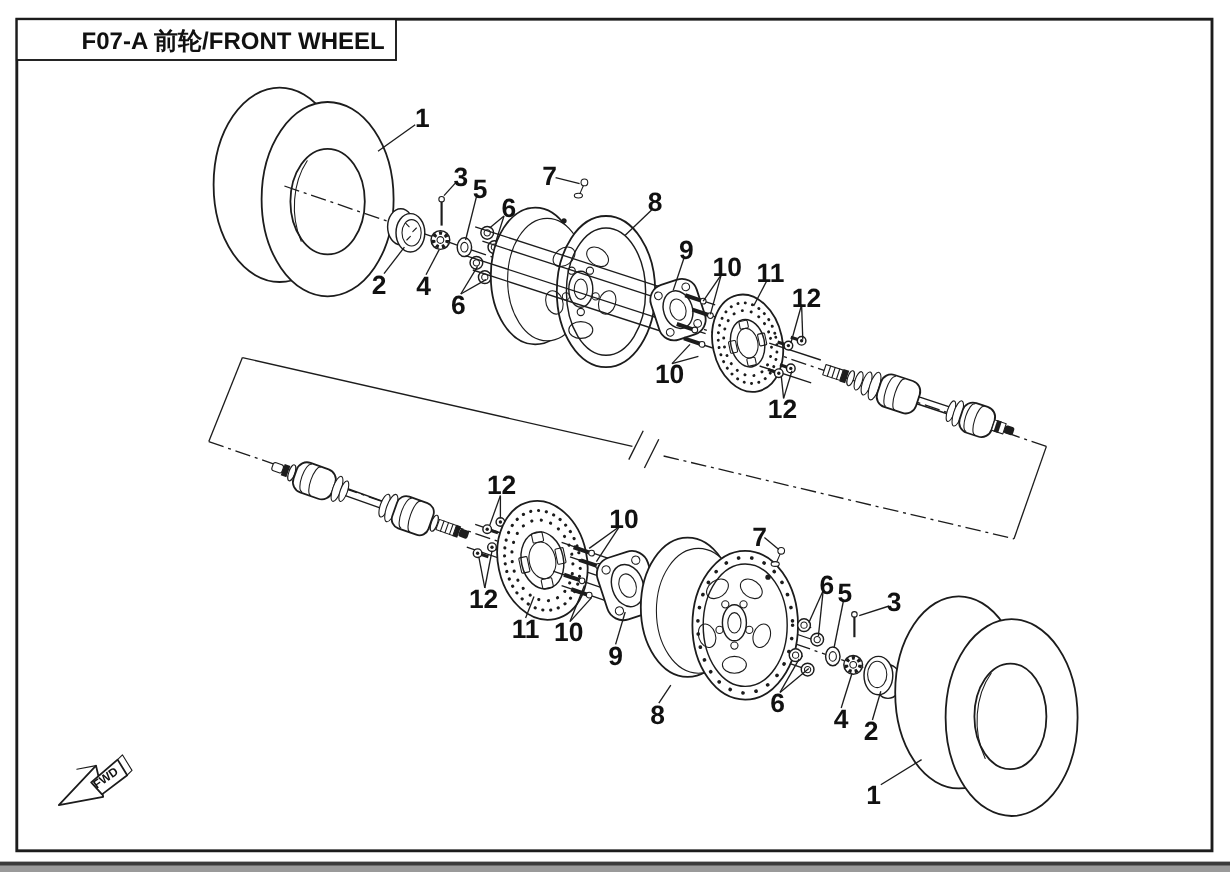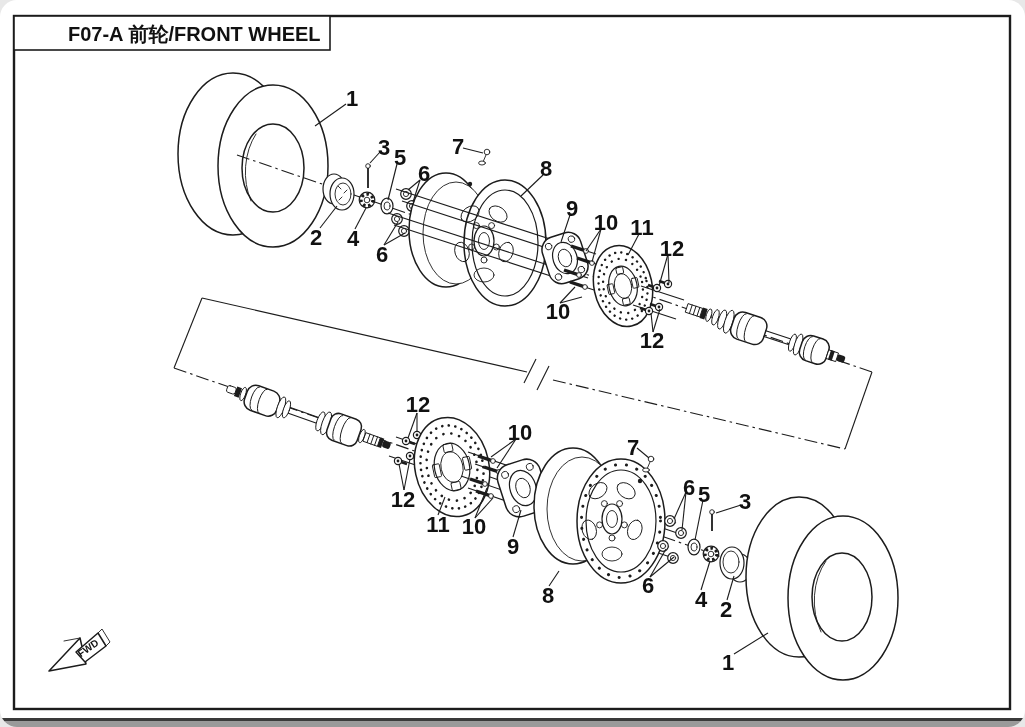--- a/index.html
+++ b/index.html
@@ -1,17 +1,17 @@
 <!DOCTYPE html>
 <html><head>
 <meta charset="utf-8">
 <style>
   html,body{margin:0;padding:0;background:#e8e8e8;}
   .page{position:relative;width:1025px;height:727px;background:#ffffff;overflow:hidden;
-        font-family:"Liberation Sans",sans-serif;border-radius:17px;}
+        font-family:"Liberation Sans",sans-serif;}
   svg{display:block}
   .ln{stroke:#1c1c1c;fill:none;stroke-width:1.5;stroke-linecap:round;stroke-linejoin:round}
   .w{fill:#ffffff}
   .dk{fill:#1c1c1c;stroke:none}
   .thin{stroke-width:0.9}
   .med{stroke-width:1.2}
   .cl{stroke:#1c1c1c;fill:none;stroke-width:1.1;stroke-dasharray:13 4 2.5 4}
   .ld{stroke:#1c1c1c;fill:none;stroke-width:1.1}
   .callout{font:bold 22px "Liberation Sans",sans-serif;fill:#111;text-anchor:middle}
   .titletxt{font:bold 20px "Liberation Sans",sans-serif;fill:#111}

